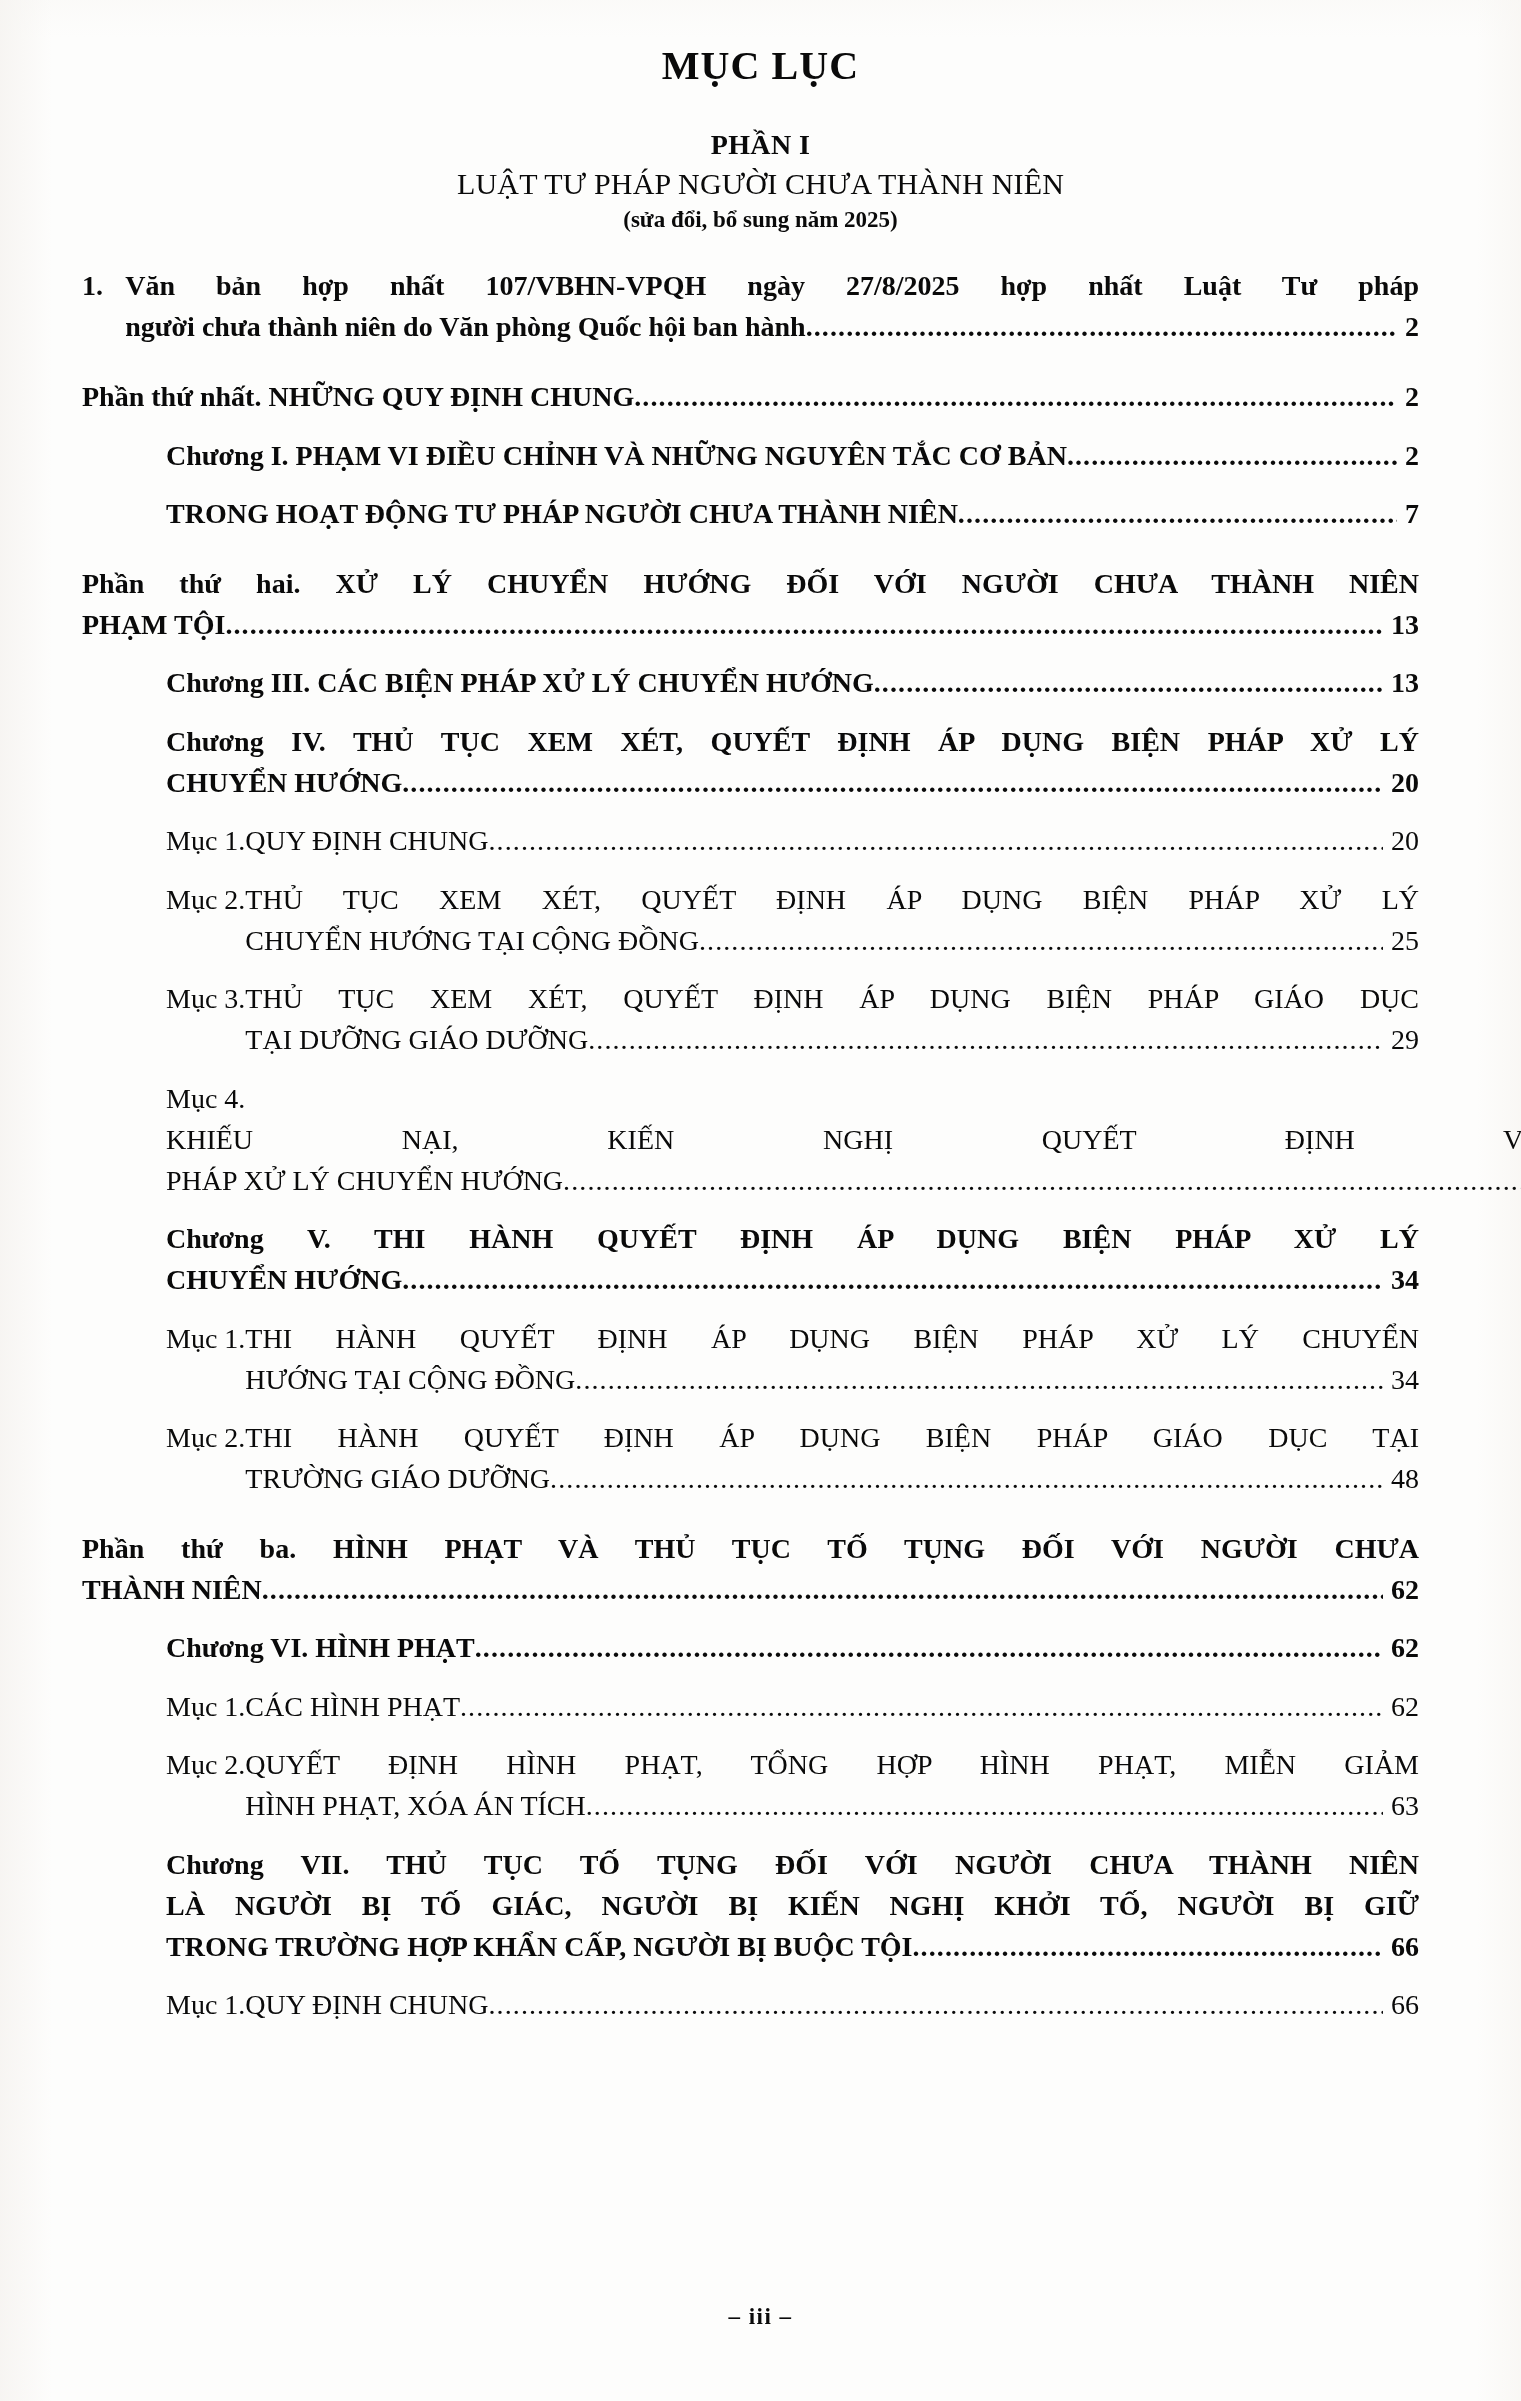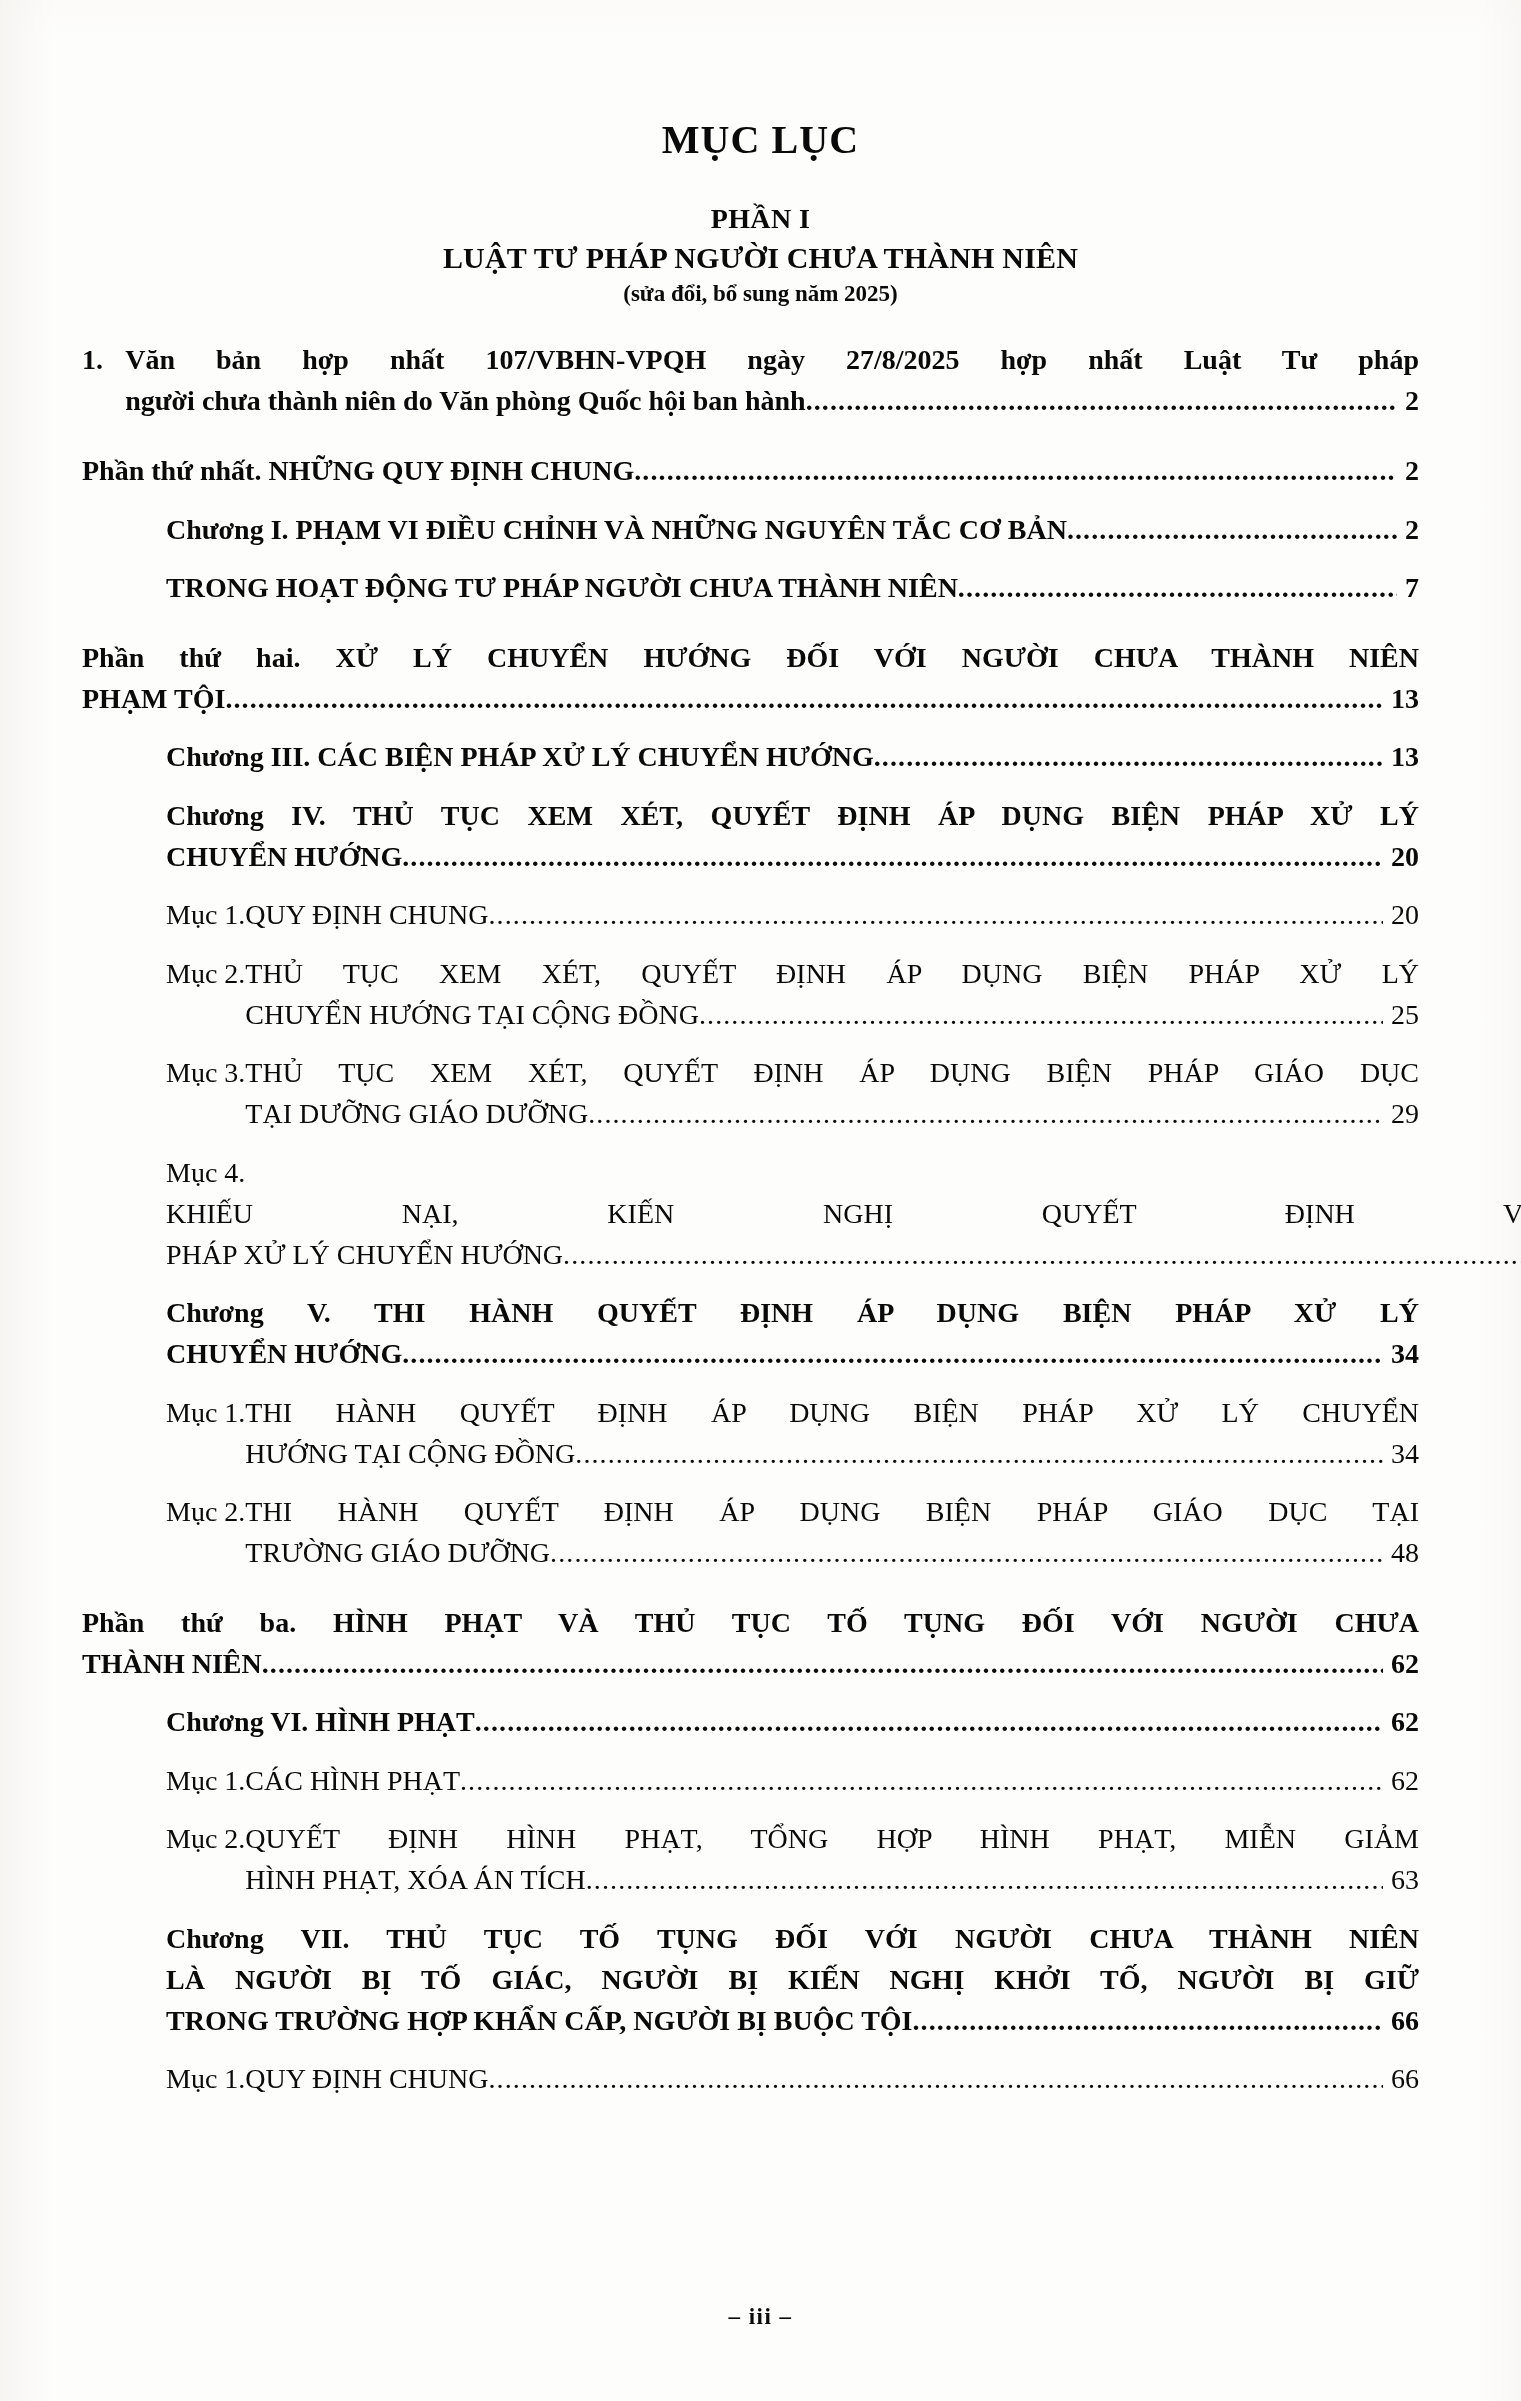--- a/index.html
+++ b/index.html
@@ -38,37 +38,37 @@
     padding: 0;
   }
 
   
   .doc-title {
     text-align: center;
     font-weight: bold;
     font-size: 40px;
     letter-spacing: 1.1px;
     margin: 0;
-    padding-top: 118px;
+    padding-top: 44px;
     line-height: 1.1;
   }
 
   .part-block {
     text-align: center;
     margin: 0;
     padding-top: 38px;
   }
   .part-number {
     font-weight: bold;
     font-size: 28px;
     letter-spacing: 0.4px;
     line-height: 1.35;
   }
   .part-name {
-    font-weight: bold;
+    font-weight: normal;
     font-size: 30px;
     letter-spacing: 0.2px;
     line-height: 1.3;
   }
   .part-note {
     font-weight: bold;
     font-size: 23px;
     line-height: 1.5;
   }
 

